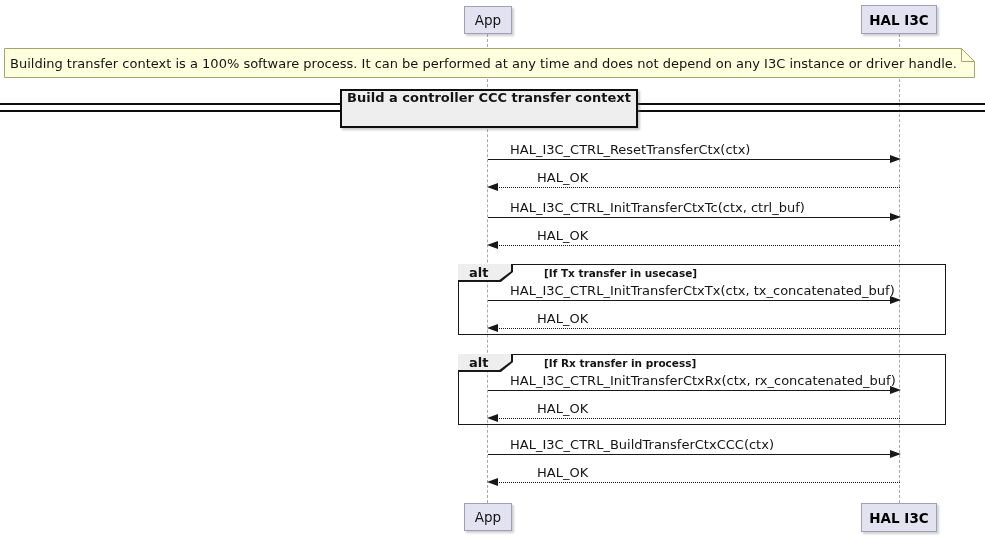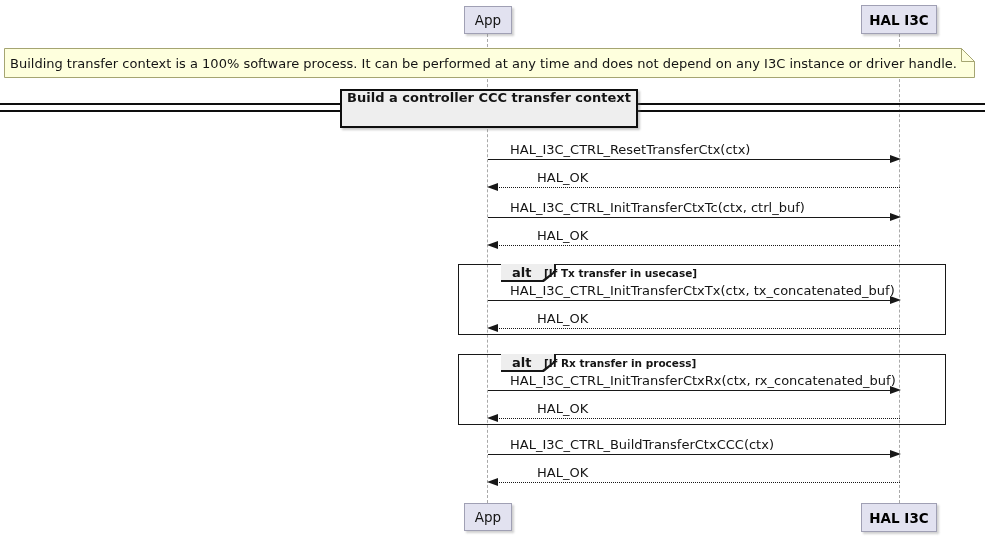--- a/index.html
+++ b/index.html
@@ -30,21 +30,21 @@
   }
   .divider-box{
     position:absolute;left:340px;top:89px;width:298px;height:39px;box-sizing:border-box;
     background:#EEEEEE;border:2px solid #0e0e0e;display:flex;align-items:center;justify-content:center;
     padding-bottom:23px;font-weight:bold;font-size:13px;z-index:2;
     box-shadow:2px 2px 2px rgba(120,120,120,.4);white-space:nowrap;
   }
   
   .frame{position:absolute;left:458px;width:488px;border:1.6px solid #181818;box-sizing:border-box;z-index:3;}
   .tab-outer{position:absolute;top:-1px;left:-1px;width:55px;height:18px;background:#181818;
-    clip-path:polygon(0 0,100% 0,100% 45%,78% 100%,0 100%);margin-left:43px;}
+    clip-path:polygon(0 0,100% 0,100% 45%,78% 100%,0 100%);}
   .tab-inner{position:absolute;top:0;left:0;width:53px;height:16px;background:#EEEEEE;
     clip-path:polygon(0 0,100% 0,100% 45%,78% 100%,0 100%);
     display:flex;align-items:center;padding-left:11px;box-sizing:border-box;
     font-weight:bold;font-size:13px;color:#141414;}
   .condition{position:absolute;top:2px;left:78px;font-size:10.5px;font-weight:bold;white-space:nowrap;margin-left:7px;}
   
   .msg{position:absolute;left:488px;width:412px;height:0;z-index:4;}
   .msg .line-solid{position:absolute;top:-1px;left:0;right:9px;border-top:1.3px solid #181818;}
   .msg .line-dotted{position:absolute;top:-1px;left:9px;right:0;border-top:1.6px dotted #181818;}
   .msg .head-r{position:absolute;right:-1px;top:-5.5px;width:0;height:0;

